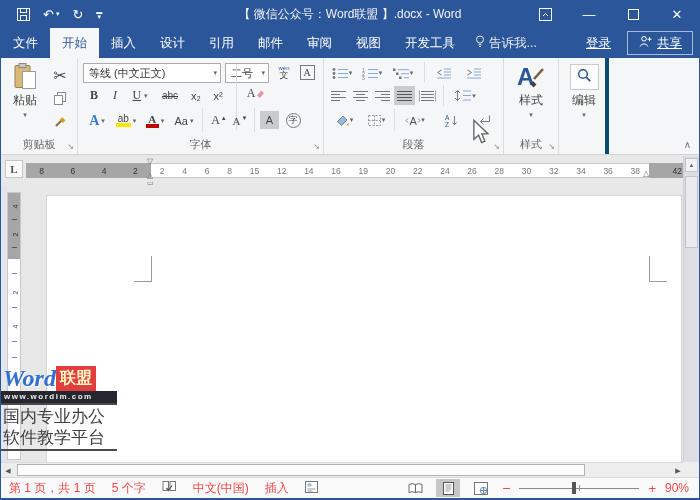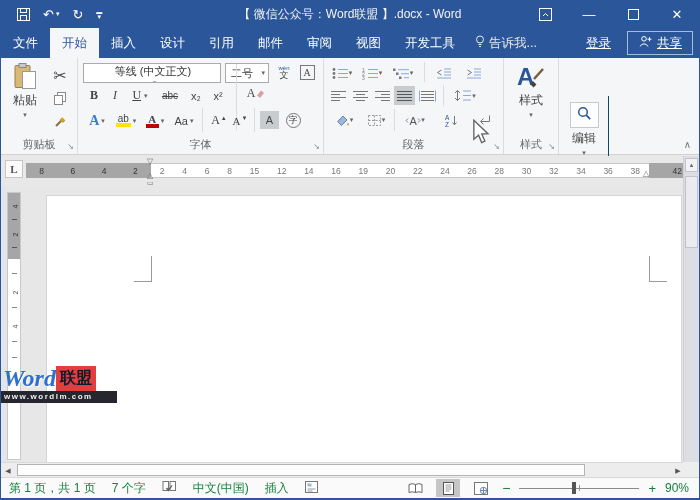--- a/index.html
+++ b/index.html
@@ -71,36 +71,36 @@
   .vscroll{position:absolute;right:0;top:156px;width:16px;height:306px;background:#DDDDE4;border-left:1px solid #CFCFD6;}
   .vs-btn{position:absolute;left:1px;top:2px;width:13px;height:14px;background:#F2F2F4;border:1px solid #C2C2CA;
     display:flex;align-items:center;justify-content:center;font-size:6px;color:#666;}
   .vs-thumb{position:absolute;left:1px;top:20px;width:13px;height:72px;background:#EBEBEF;border:1px solid #C2C2CA;}
   .hscroll{position:absolute;left:0;top:462px;width:684px;height:15px;background:#EDEDED;border-top:1px solid #DADADA;}
   .hs-btn{position:absolute;top:1px;width:14px;height:13px;display:flex;align-items:center;justify-content:center;font-size:7px;color:#555;}
   .hs-thumb{position:absolute;left:16px;top:1px;width:568px;height:12px;background:#FDFDFD;border:1px solid #B3B3B3;}
   .corner{position:absolute;right:0;top:462px;width:16px;height:15px;background:#EDEDED;}
   
   .statusbar{position:absolute;left:0;top:477px;width:100%;height:21px;background:#FAFAFA;border-top:1px solid #D8D8D8;
-    display:flex;align-items:center;font-size:12px;color:#15803d;}
+    display:flex;align-items:center;font-size:12px;color:#ef4444;}
   .sleft{display:flex;align-items:center;padding-left:8px;gap:16px;}
   .sright{margin-left:auto;display:flex;align-items:center;gap:9px;padding-right:10px;}
   .viewbtn{width:24px;height:18px;display:flex;align-items:center;justify-content:center;}
   .viewbtn.sel{background:#C6C6C6;}
   .zoomtrack{position:relative;width:120px;height:18px;display:flex;align-items:center;}
   .ztrail{width:100%;height:1px;background:#8A8A8A;}
   .zthumb{position:absolute;left:44%;top:3px;width:4px;height:12px;background:#555;}
   .zc{position:absolute;left:50%;top:6px;width:1px;height:6px;background:#999;}
   .blueline{position:absolute;left:0;top:498px;width:100%;height:2px;background:#2B579A;}
   
   .wm{position:absolute;left:0;top:366px;width:116px;z-index:30;}
   .wm-top{display:flex;align-items:stretch;height:25px;}
   .wm-word{font-family:"Liberation Serif",serif;font-weight:bold;font-style:italic;font-size:24px;color:#2E6FD0;
     line-height:25px;background:transparent;padding-left:2px;text-shadow:1px 1px 0 #fff;}
-  .wm-suffix{background:#E23E3E;color:#0f172a;font-weight:bold;font-size:16px;display:flex;align-items:center;padding:0 4px;}
+  .wm-suffix{background:#E23E3E;color:#fef9c3;font-weight:bold;font-size:16px;display:flex;align-items:center;padding:0 4px;}
   .wm-url{background:#26262E;color:#F0F0F0;font-size:8px;font-weight:bold;letter-spacing:1.5px;padding:1px 0 2px 3px;}
   .wm-tag{border-top:2px solid #4A4A4A;border-bottom:2px solid #4A4A4A;color:#3F3F3F;
     font-family:"Liberation Serif",serif;font-size:17px;line-height:21px;padding:1px 0 1px 2px;background:transparent;}
   
   .cursor{position:absolute;left:471px;top:119px;z-index:60;}
   svg text{font-family:"Liberation Sans",sans-serif;}
 </style>
 </head>
 <body>
 
@@ -199,21 +199,21 @@
         <svg width="13" height="13">
             <path d="M2 11 L8 5" stroke="#8A6D3B" stroke-width="2"></path>
             <path d="M7 3.5 l3.2 3.2" stroke="#C9A227" stroke-width="3.5"></path>
           </svg>
       </div>
       <div class="glabel">剪贴板</div>
       <div class="launcher">↘</div>
     </div>
 
     <div class="group" style="width:246px;">
-      <div class="combo" style="left:5px;top:5px;width:138px;flex-direction:column;">
+      <div class="combo" style="left:5px;top:5px;width:138px;">
         <span>等线 (中文正文)</span>
           <span class="dd2">▾</span>
       </div>
       <div class="combo" style="left:147px;top:5px;width:44px;">
         <span>二号</span>
           <span class="dd2">▾</span>
       </div>
       <div class="sbtn colstack" style="left:196px;top:4px;width:20px;height:21px;">
         <span style="font-size:6px;color:#2B579A;">wén</span>
         <span style="font-size:9px;">文</span>
@@ -403,21 +403,21 @@
           <path d="M17 15 L26 5" stroke="#7A5C3E" stroke-width="2.5"></path>
             <path d="M14.5 18.5 l3.5 3.5" stroke="#444" stroke-width="4"></path>
         </svg>
         <span>样式</span>
         <span class="dd2">▾</span>
       </div>
       <div class="glabel">样式</div>
       <div class="launcher">↘</div>
     </div>
 
-    <div class="group" style="width:50px;border-right:1px solid #0c4a6e;margin-top:38px;">
+    <div class="group" style="width:50px;border-right:4px solid #0c4a6e;">
       <div class="bigbtn" style="position:absolute;left:6px;top:6px;width:38px;height:66px;">
         <span style="border:1px solid #C9C9C9;background:#FDFDFD;padding:3px 6px;">
           <svg width="15" height="15">
               <circle cx="6" cy="6" r="4.3" fill="none" stroke="#2B579A" stroke-width="1.5"></circle>
               <line x1="9.4" y1="9.4" x2="13.2" y2="13.2" stroke="#2B579A" stroke-width="1.8"></line>
             </svg>
         </span>
         <span>编辑</span>
         <span class="dd2">▾</span>
       </div>
@@ -504,21 +504,21 @@
   <div class="hscroll">
     <div class="hs-btn" style="left:0;">◀</div>
     <div class="hs-thumb"></div>
     <div class="hs-btn" style="right:0;">▶</div>
   </div>
   <div class="corner"></div>
 
   <div class="statusbar">
     <div class="sleft">
       <span>第 1 页，共 1 页</span>
-      <span>7 个字</span>
+      <span>5 个字</span>
       <span>
         <svg width="15" height="14">
             <rect x="1" y="1.5" width="5.5" height="9" fill="#fff" stroke="#777"></rect>
             <rect x="8" y="1.5" width="5.5" height="9" fill="#fff" stroke="#777"></rect>
             <path d="M4.5 8 l2 2.5 l3.5 -5" fill="none" stroke="#555" stroke-width="1.3"></path>
           </svg>
       </span>
       <span>中文(中国)</span>
       <span>插入</span>
       <span>
@@ -560,15 +560,19 @@
     </div>
   </div>
   <div class="blueline"></div>
 
   <div class="wm">
     <div class="wm-top">
       <span class="wm-word">Word</span>
       <span class="wm-suffix">联盟</span>
     </div>
     <div class="wm-url">www.wordlm.com</div>
+    <div class="wm-tag">
+      <div>国内专业办公</div>
+      <div>软件教学平台</div>
+    </div>
   </div>
 
 </div>
 
 </body></html>

